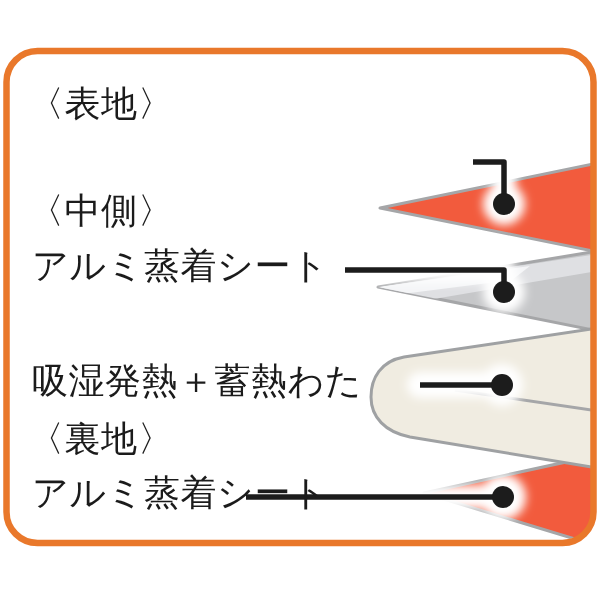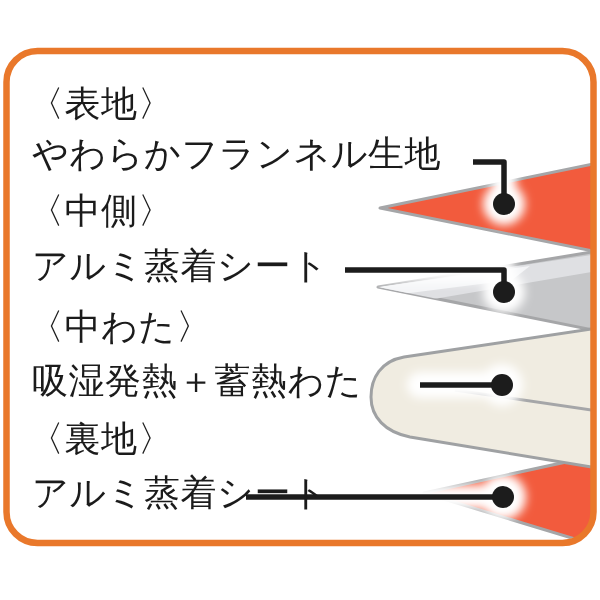--- a/index.html
+++ b/index.html
@@ -87,21 +87,19 @@
         <circle cx="504" cy="292" r="11" fill="#1c1c1c"></circle>
         <circle cx="502" cy="385" r="11" fill="#1c1c1c"></circle>
         <circle cx="503" cy="497" r="11" fill="#1c1c1c"></circle>
       </g>
     </g>
 
     <rect x="6.5" y="51" width="587" height="492" rx="31" ry="31" fill="none" stroke-width="6.5" stroke="#e9782b"></rect>
   </svg>
 
   <div class="label heading y1">〈表地〉</div>
-  <div class="label value   y2">やわらかフランネル生地</div>
   <div class="label value   y4">アルミ蒸着シート</div>
   <div class="label heading y3">〈中側〉</div>
-  <div class="label heading y5">〈中わた〉</div>
   <div class="label heading y7">〈裏地〉</div>
   <div class="label value   y6">吸湿発熱＋蓄熱わた</div>
   <div class="label value   y8">アルミ蒸着シート</div>
 
 </div>
 
 </body></html>

